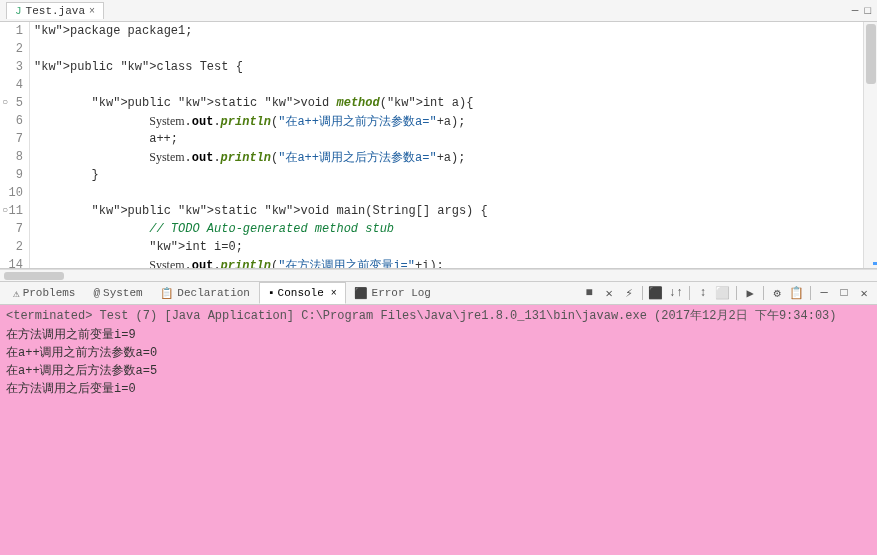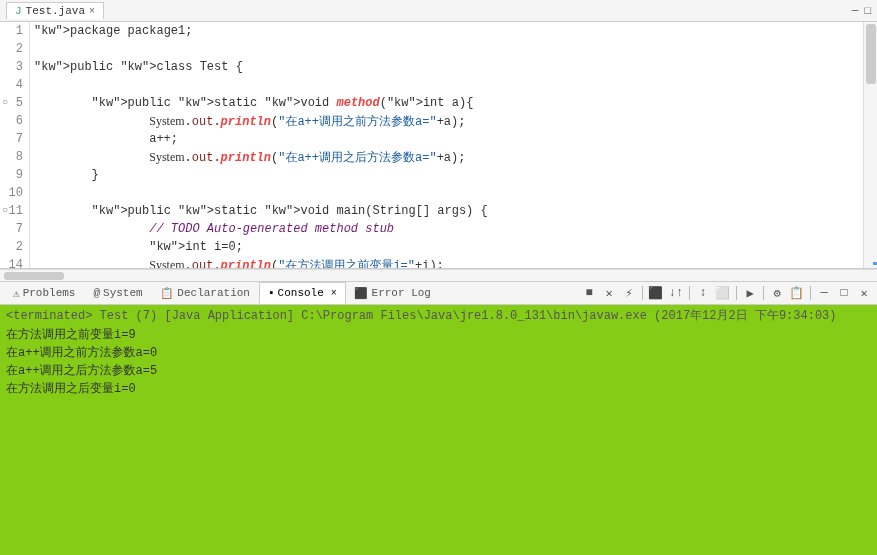--- a/index.html
+++ b/index.html
@@ -105,23 +105,23 @@
     }
 
     .code-line {
       height: 18px;
       line-height: 18px;
       font-size: 12px;
       white-space: pre;
       color: #333;
     }
     .string { color: #2060a0; }
-    .comment { color: #701a75; font-style: italic; }
-    .method { color: #ef4444; font-style: italic; font-weight: bold; }
-    .field { color: #7f1d1d; font-weight: normal; }
+    .comment { color: #15803d; font-style: italic; }
+    .method { color: #4d7c0f; font-style: italic; font-weight: bold; }
+    .field { color: #000000; font-weight: bold; }
     .normal { color: #333; font-family: Liberation Serif, serif; }
 
     
     .scrollbar-area {
       width: 14px;
       background: #f5f5f5;
       border-left: 1px solid #ddd;
       flex-shrink: 0;
       position: relative;
     }
@@ -194,21 +194,21 @@
     .tb-btn-separator {
       width: 1px;
       height: 14px;
       background: #bbb;
       margin: 0 2px;
     }
 
     
     .console-area {
       flex: 1;
-      background: #84cc16;
+      background: #f9a8d4;
       overflow: auto;
       padding: 2px 6px;
       font-family: 'Courier New', Courier, monospace;
       font-size: 12px;
       color: #333;
     }
     .console-terminated {
       color: #555;
       font-size: 12px;
       margin-bottom: 2px;

